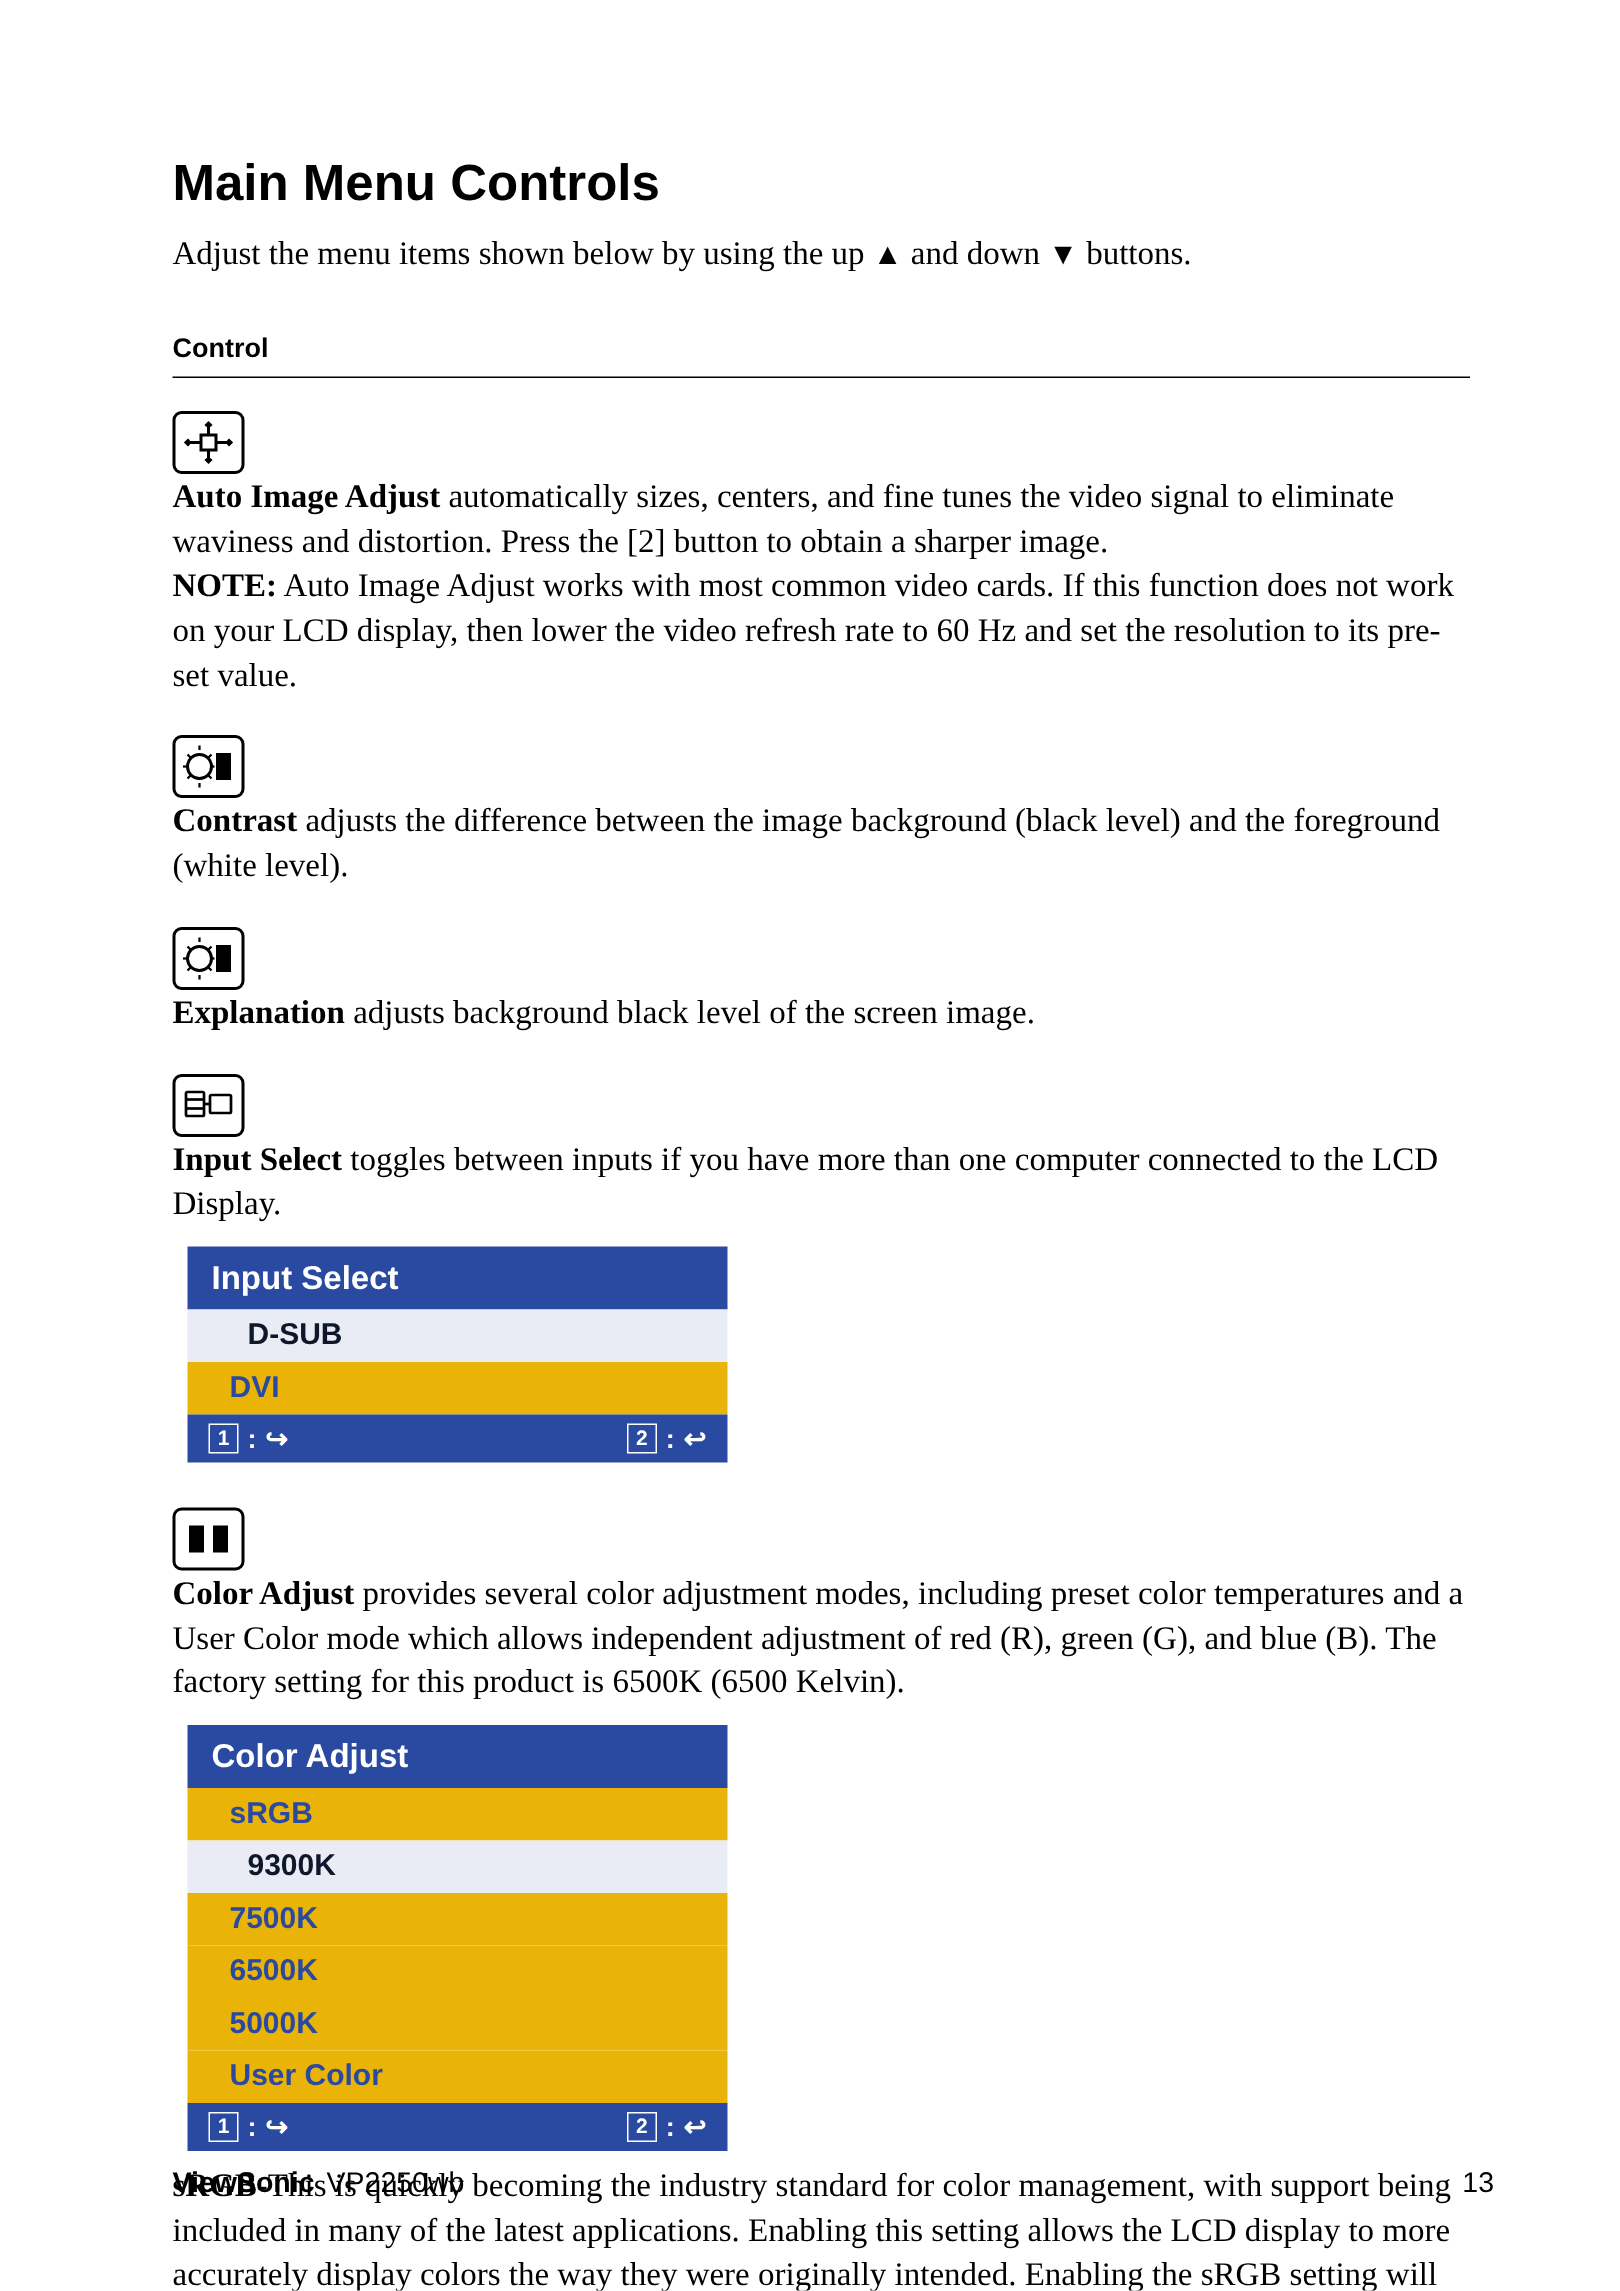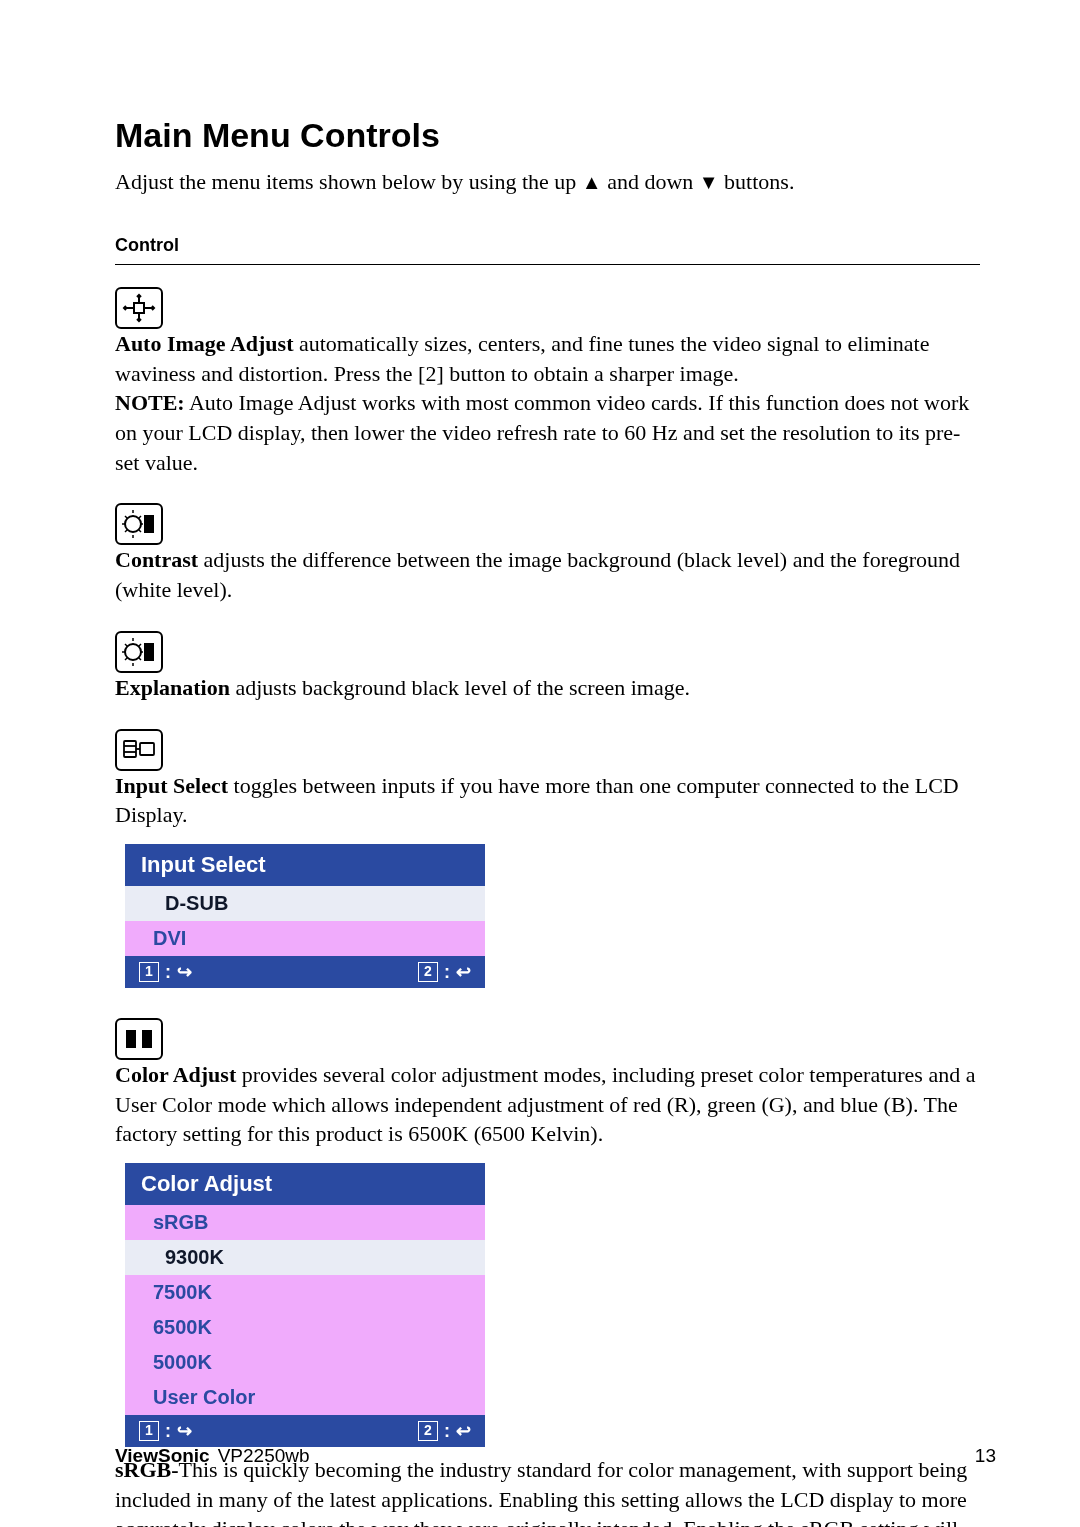--- a/index.html
+++ b/index.html
@@ -13,21 +13,21 @@
     width: 1080px;
     height: 1527px;
     position: relative;
     box-sizing: border-box;
     padding: 100px 100px 60px 115px;
   }
   h1 {
     font-family: Arial, Helvetica, sans-serif;
     font-weight: bold;
     font-size: 34px;
-    margin: 16px 0 14px 0;
+    margin: 3px 0 14px 0;
   }
   .intro {
     font-size: 22px;
     margin: 0 0 40px 0;
   }
   .arrow-up::before { content: "▲"; font-size: 20px; }
   .arrow-down::before { content: "▼"; font-size: 20px; }
 
   .tbl-head {
     display: flex;
@@ -67,21 +67,21 @@
     font-family: Arial, Helvetica, sans-serif;
     font-weight: bold;
   }
   .osd-header {
     background: #2a4aa1;
     color: #fff;
     font-size: 22px;
     padding: 6px 16px;
   }
   .osd-item {
-    background: #f0abfc;
+    background: #eab308;
     color: #2a4aa1;
     font-size: 20px;
     padding: 4px 28px;
   }
   .osd-item.selected {
     background: #e9ecf5;
     color: #0f172a;
     padding-left: 40px;
   }
   .osd-footer {

